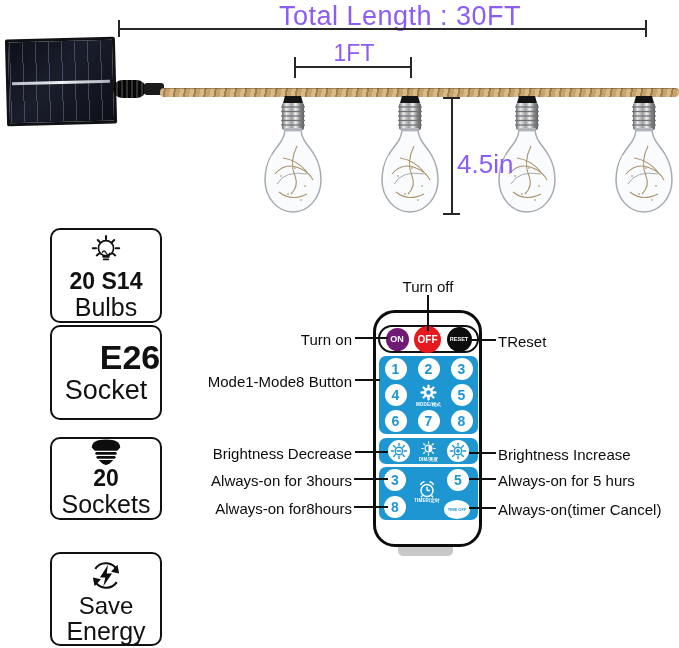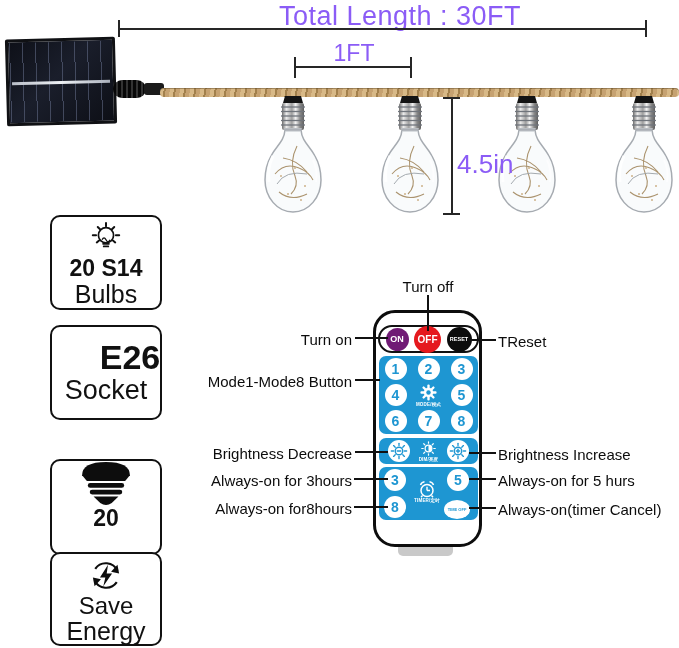--- a/index.html
+++ b/index.html
@@ -122,21 +122,21 @@
     </svg>
   <svg class="bulb" style="left:612px;" viewBox="0 0 64 122">
       <use href="#bulbShape"></use>
     </svg>
 
   <div class="mline" style="left:451px;top:98px;width:2px;height:116px;z-index:3;"></div>
   <div class="mline" style="left:443px;top:97px;width:17px;height:2px;z-index:3;"></div>
   <div class="mline" style="left:443px;top:213px;width:17px;height:2px;z-index:3;"></div>
   <div class="mlabel" style="left:457px;top:149px;font-size:26px;z-index:3;">4.5in</div>
 
-  <div class="fbox" style="top:215px;height:95px;">
+  <div class="fbox" style="top:228px;height:95px;">
     <svg width="52" height="46" viewBox="0 0 54 50" style="margin-top:5px;">
       <circle cx="27" cy="20" r="11.5" fill="none" stroke="#101010" stroke-width="2.6"></circle>
       <path d="M21,27 q3,-6 6,0 q3,6 6,0" fill="none" stroke="#101010" stroke-width="2"></path>
       <path d="M22.5,33 h9 M23.5,37 h7" stroke="#101010" stroke-width="2.6" stroke-linecap="round"></path>
       <g stroke="#101010" stroke-width="3" stroke-linecap="round">
         <path d="M27,1.5 v5"></path>
           <path d="M14.5,7.5 l3.5,3.5"></path>
           <path d="M39.5,7.5 l-3.5,3.5"></path>
         <path d="M7,20 h5"></path>
           <path d="M42,20 h5"></path>
@@ -146,28 +146,29 @@
     </svg>
     <div class="fb-value">20 S14</div>
     <div class="fb-label">Bulbs</div>
   </div>
 
   <div class="fbox" style="top:325px;height:95px;">
     <div class="fb-value" style="font-size:34px;line-height:40px;margin-top:10px;margin-left:48px;">E26</div>
     <div class="fb-label" style="font-size:27px;">Socket</div>
   </div>
 
-  <div class="fbox" style="top:437px;height:96px;margin-top:22px;">
+  <div class="fbox" style="top:437px;height:83px;">
     <svg width="60" height="44" viewBox="0 0 62 46">
       <path d="M6,15 Q6,1 31,1 Q56,1 56,15 L51,21 H11 Z" fill="#0d0d0d"></path>
       <rect x="12" y="23" width="38" height="5" rx="2.5" fill="#0d0d0d"></rect>
       <rect x="14" y="30" width="34" height="5" rx="2.5" fill="#0d0d0d"></rect>
       <path d="M18,37 h26 l-7,7 q-6,4 -12,0 z" fill="#0d0d0d"></path>
     </svg>
     <div class="fb-value">20</div>
+    <div class="fb-label">Sockets</div>
   </div>
 
   <div class="fbox" style="top:552px;height:94px;">
     <svg width="48" height="46" viewBox="0 0 52 52" style="margin-top:4px;">
       <path d="M10,16 A19,19 0 0 1 43,19" fill="none" stroke="#0d0d0d" stroke-width="3.2"></path>
       <path d="M43,10 L45.5,23 L33.5,20.5 Z" fill="#0d0d0d"></path>
       <path d="M42,36 A19,19 0 0 1 9,33" fill="none" stroke="#0d0d0d" stroke-width="3.2"></path>
       <path d="M9,42 L6.5,29 L18.5,31.5 Z" fill="#0d0d0d"></path>
       <polygon points="29,10 17,29 25,29 22,42 35,23 27,23" fill="#0d0d0d"></polygon>
     </svg>

